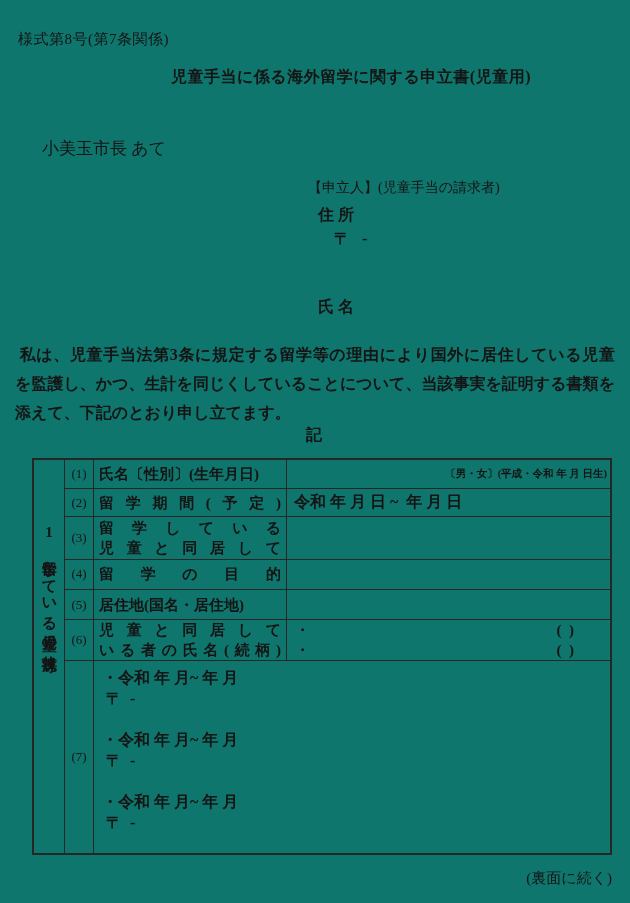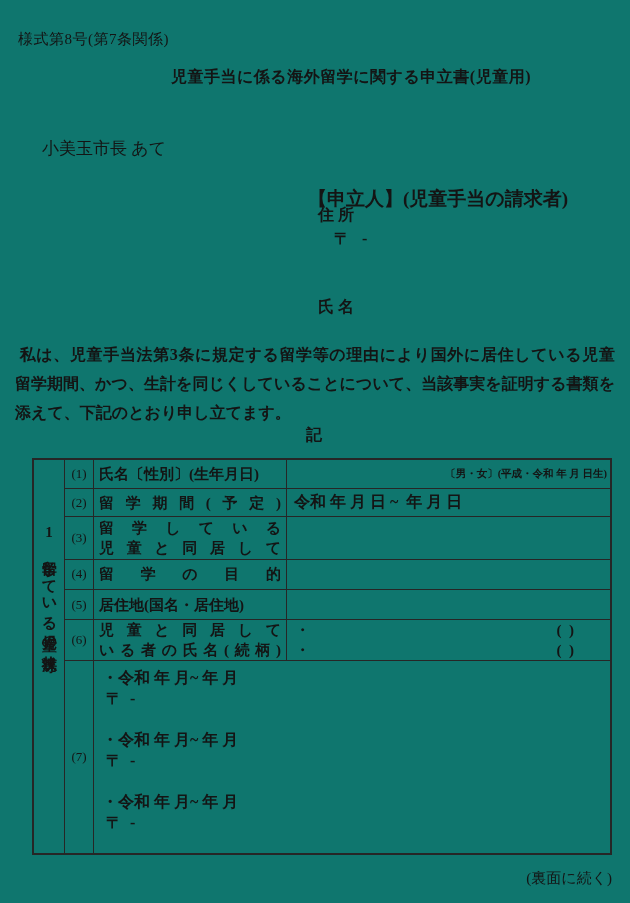--- a/index.html
+++ b/index.html
@@ -11,21 +11,21 @@
     color: #141414;
   }
   .page { position: relative; width: 630px; height: 903px; background: #0f766e; }
   .abs { position: absolute; }
 
   .form-number { top: 30px; left: 18px; font-size: 15px; letter-spacing: 0.5px; }
   .doc-title   { top: 67px; left: 0; width: 100%; text-align: center;
                  font-weight: bold; font-size: 16px; letter-spacing: 0.5px; margin-left: 36px; }
   .addressee   { top: 137px; left: 42px; font-weight: normal; font-size: 17px; }
 
-  .app-header  { top: 186px; left: 308px; font-weight: bold; font-size: 19px; }
+  .app-header  { top: 179px; left: 308px; font-weight: normal; font-size: 14px; }
   .app-addr    { top: 205px; left: 318px; font-weight: bold; font-size: 16px; }
   .app-postal  { top: 229px; left: 334px; font-weight: bold; font-size: 16px; white-space: pre; }
   .app-name    { top: 297px; left: 318px; font-weight: bold; font-size: 16px; }
 
   .paragraph   { top: 340px; left: 15px; width: 600px;
                  font-weight: bold; font-size: 16px; line-height: 29px; }
   .para-line   { white-space: pre-wrap; }
   .para-line.fill { text-align: justify; text-align-last: justify; }
 
   .ki { top: 425px; left: 0; width: 100%; text-align: center;
@@ -80,21 +80,21 @@
   <div class="abs doc-title">児童手当に係る海外留学に関する申立書(児童用)</div>
   <div class="abs addressee">小美玉市長 あて</div>
 
   <div class="abs app-header">【申立人】(児童手当の請求者)</div>
   <div class="abs app-addr">住 所</div>
   <div class="abs app-postal">〒   -</div>
   <div class="abs app-name">氏 名</div>
 
   <div class="abs paragraph">
     <div class="para-line fill"> 私は、児童手当法第3条に規定する留学等の理由により国外に居住している児童</div>
-    <div class="para-line fill">留学期間、かつ、生計を同じくしていることについて、当該事実を証明する書類を</div>
+    <div class="para-line fill">を監護し、かつ、生計を同じくしていることについて、当該事実を証明する書類を</div>
     <div class="para-line">添えて、下記のとおり申し立てます。</div>
   </div>
 
   <div class="abs ki">記</div>
 
   <div class="abs doc-table">
 
     <div class="side-col">
       <div class="side-num">1</div>
       <div class="side-text">留学している児童の状況等</div>

